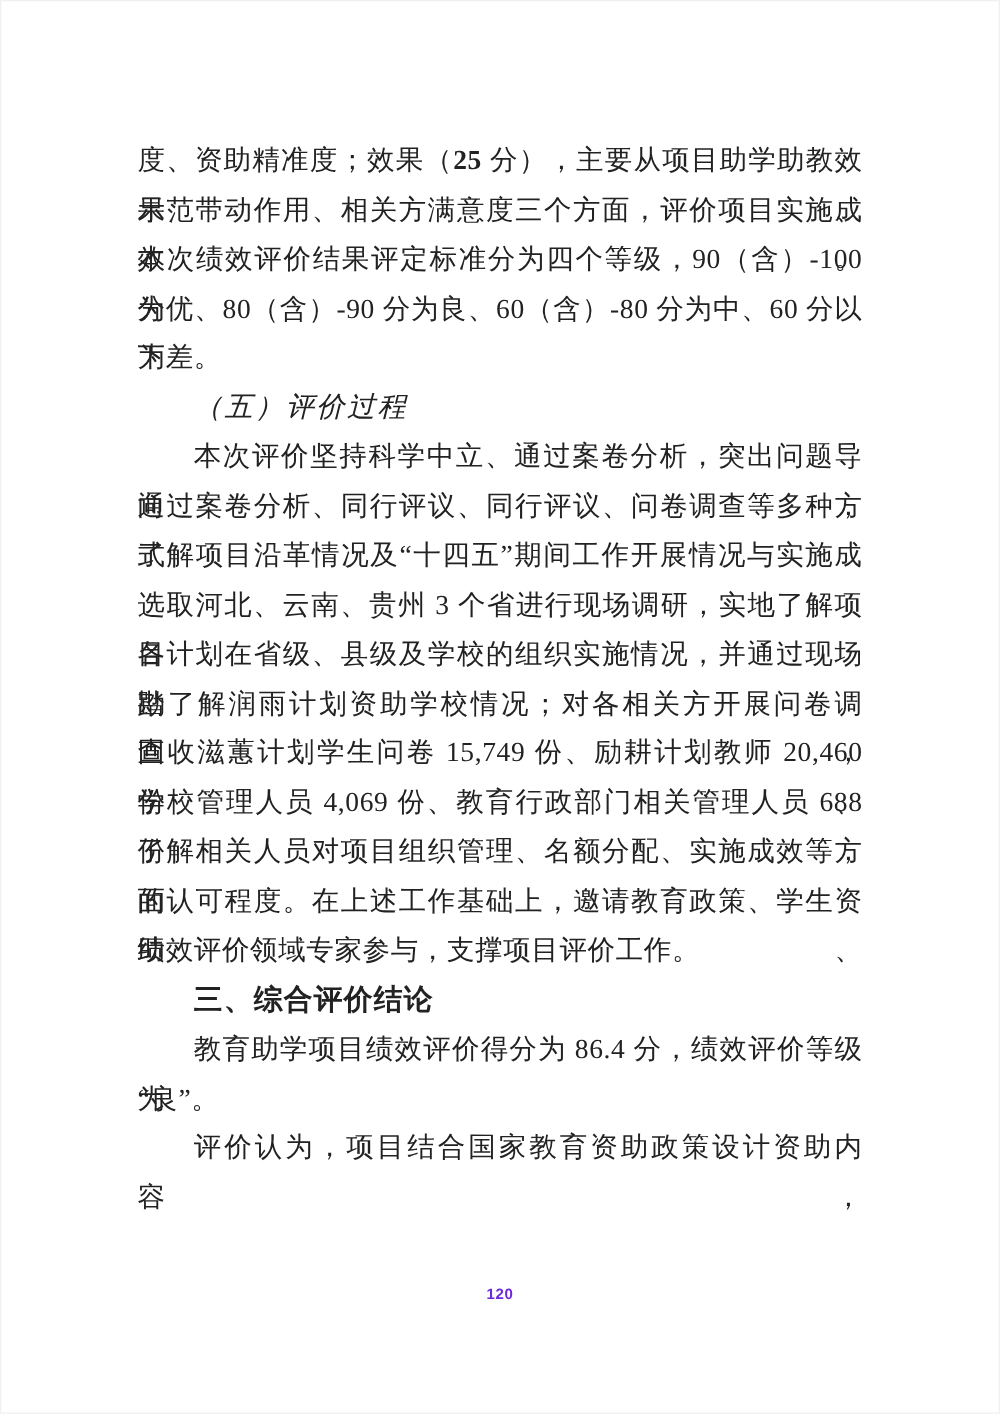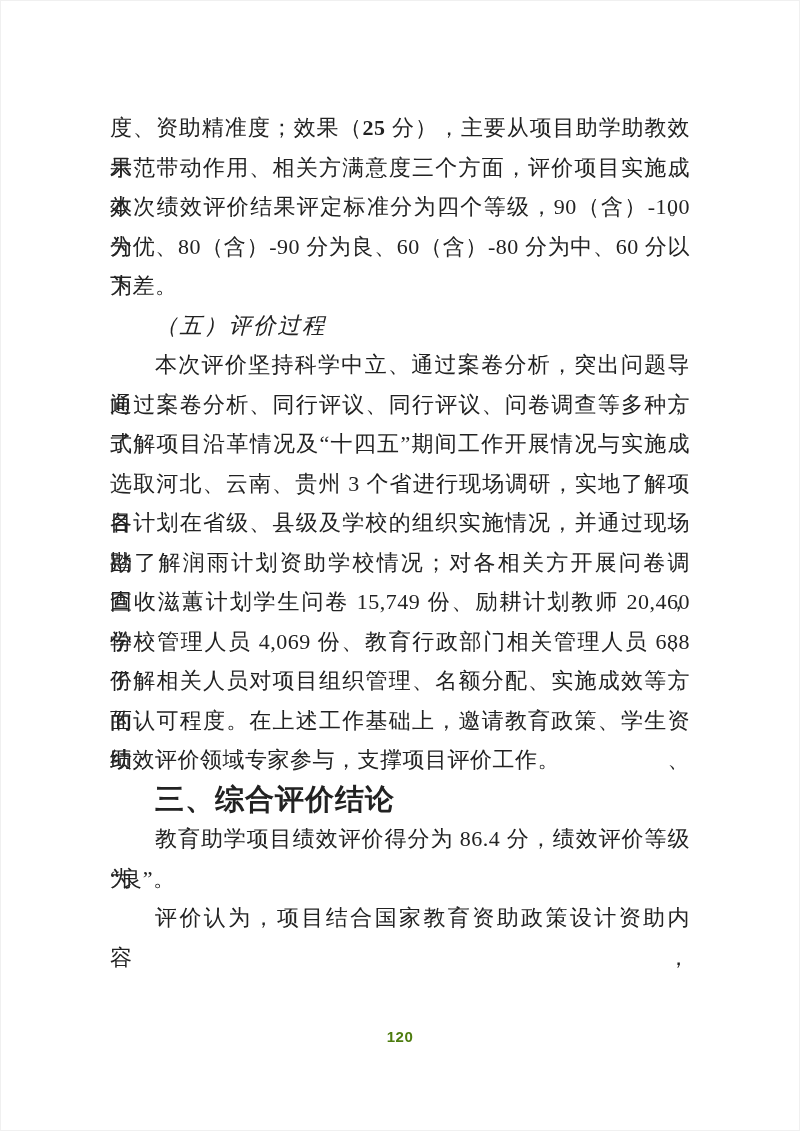--- a/index.html
+++ b/index.html
@@ -36,33 +36,33 @@
   }
   p.ind { text-indent: 45px; }
   p.kai {
     font-style: italic;           
     letter-spacing: 2px;
     font-size: 22.5px;
   }
   p.hbold {
     font-family: "Liberation Sans", "DejaVu Sans", sans-serif;
     font-weight: 700;
-    font-size: 29px;
+    font-size: 23px;
     letter-spacing: 1px;
     font-style: normal;
   }
   .bnum { font-weight: 700; }
   .footer {
     position: absolute;
     top: 1028px; left: 0; right: 0;
     text-align: center;
     font-family: "Liberation Sans", "DejaVu Sans", sans-serif;
     font-weight: 700;
-    font-size: 15px;
-    color: #4d7c0f;
+    font-size: 12px;
+    color: #6d28d9;
     letter-spacing: 0.5px;
   }
 </style>
 </head>
 <body>
 
 <div class="page">
   <div class="text-block">
 
     <p class="line"><span>度、资助精准度；效果（</span><span class="bnum">25</span><span> 分），主要从项目助学助教效果、</span></p>

